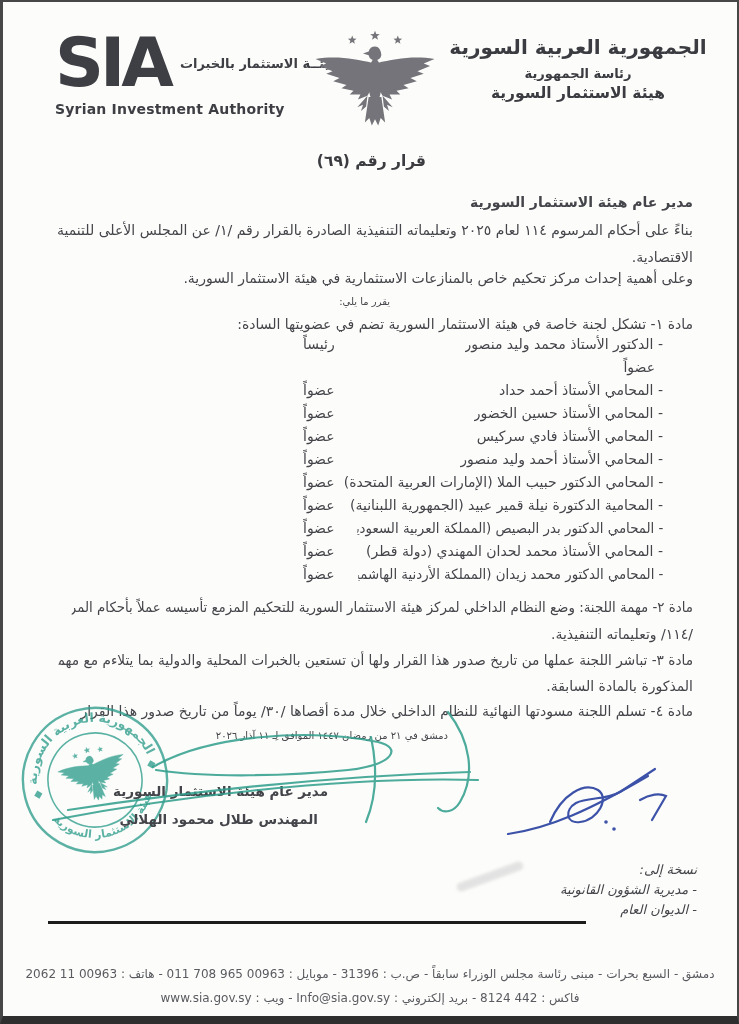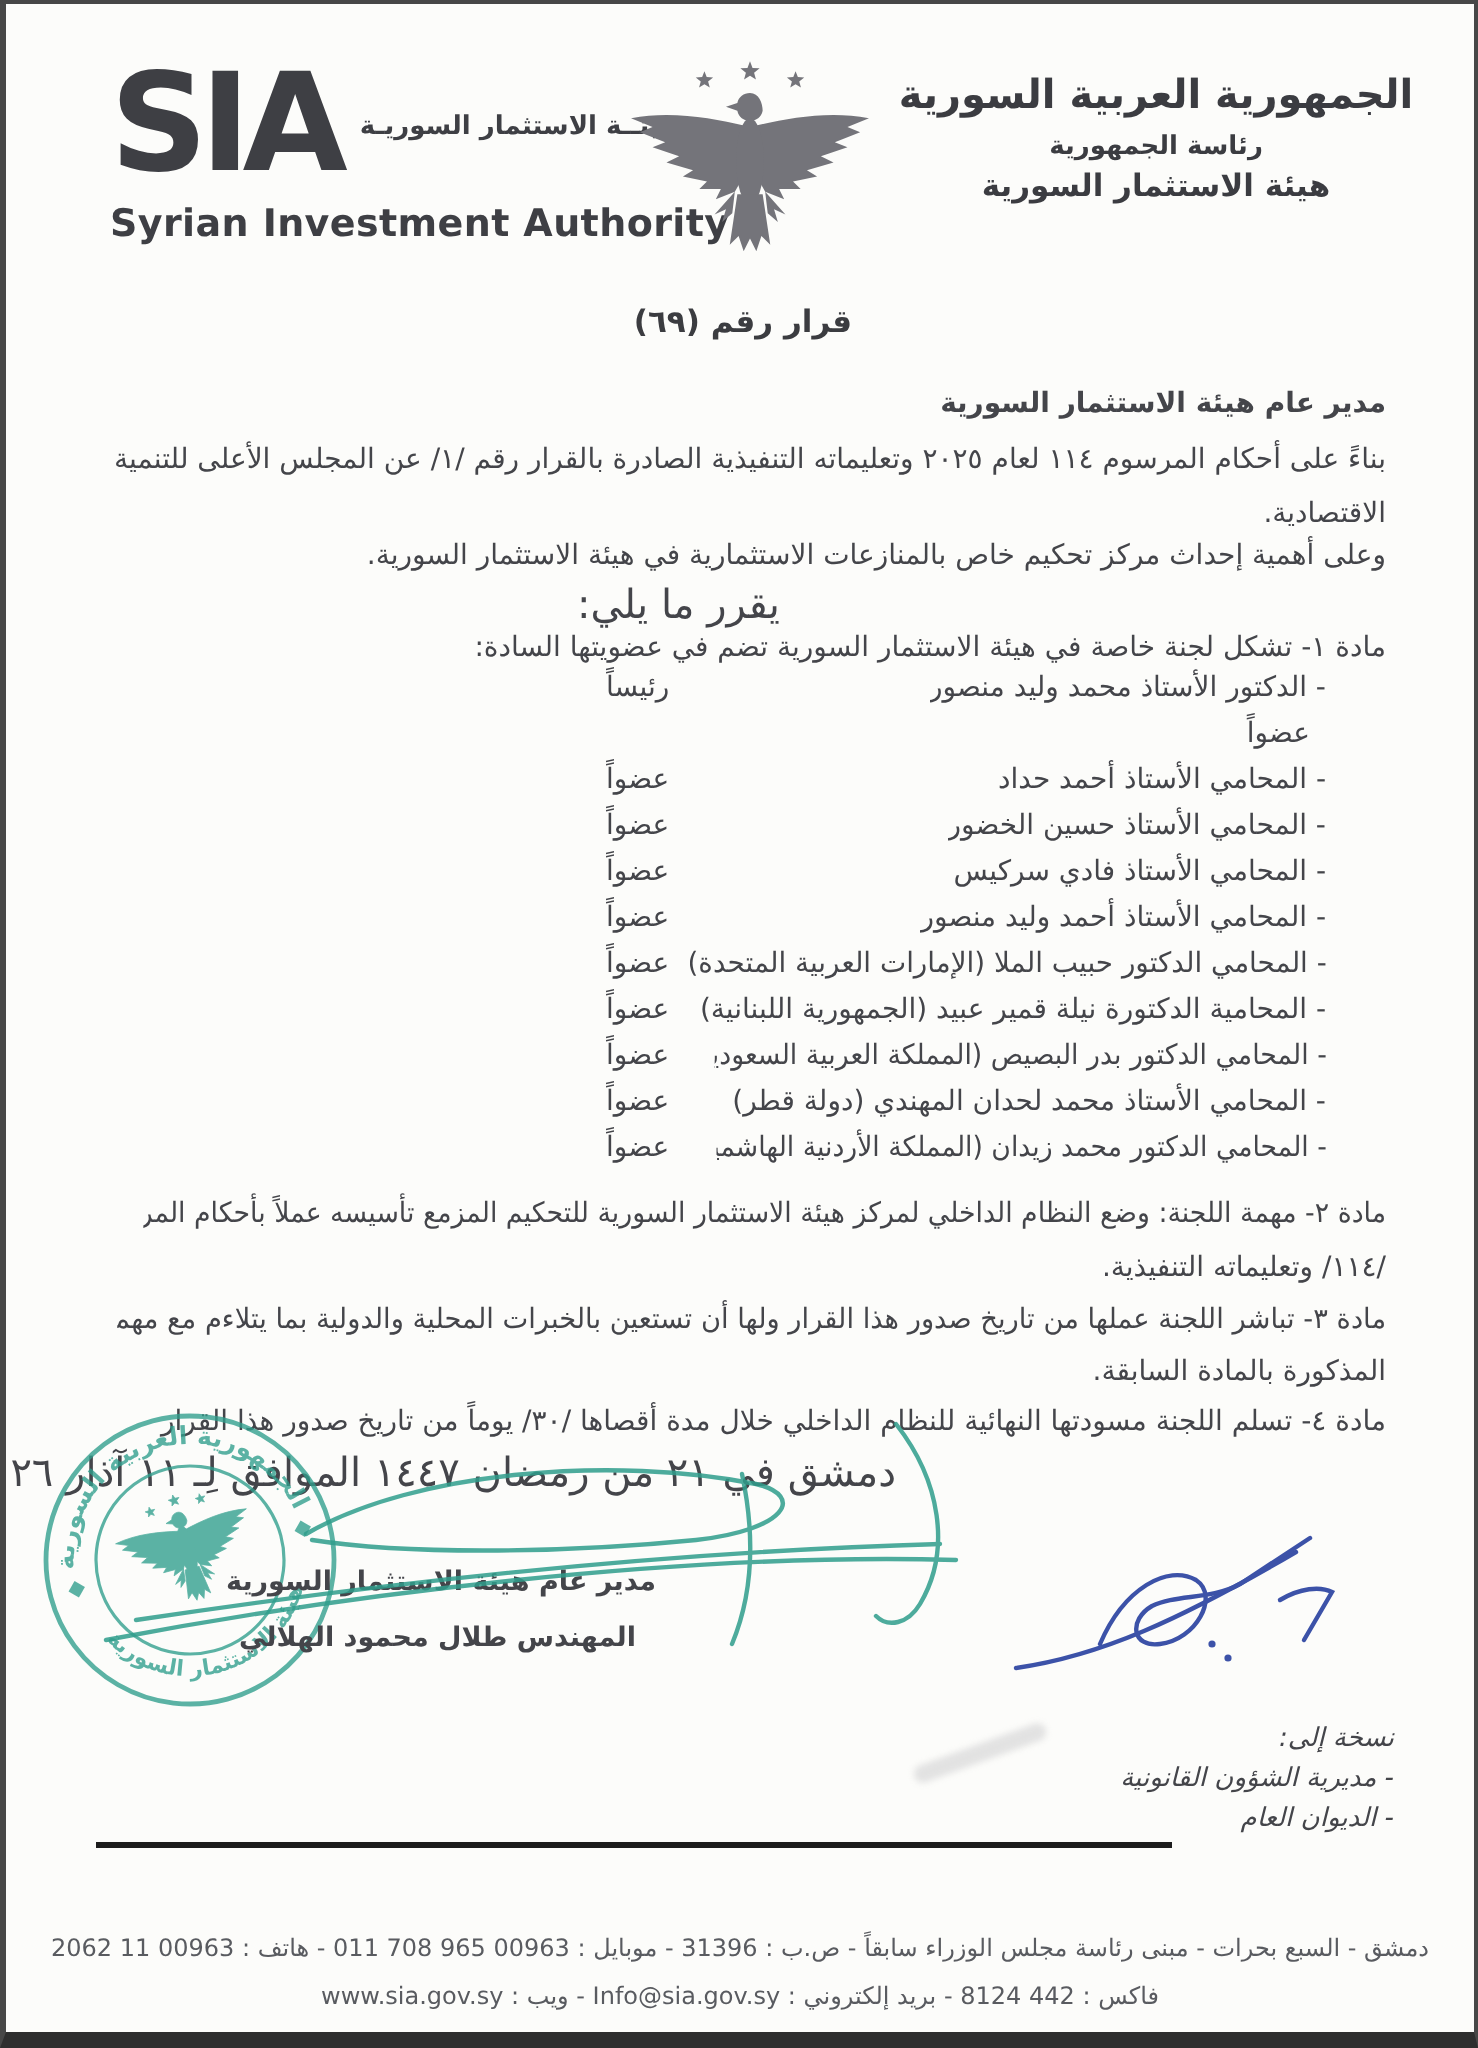--- a/index.html
+++ b/index.html
@@ -9,31 +9,31 @@
     border-left:3px solid #474747;border-right:2px solid #474747;
     border-top:2px solid #474747;border-bottom:8px solid #2e2e2e;
     font-family:"DejaVu Sans","DejaVu Sans Mono","Liberation Sans",sans-serif;
     color:#44454a;
   }
   
   .logo{position:absolute;left:52px;top:30px;color:#3e3f44;}
   .logo-row{display:flex;gap:10px;align-items:center;}
   .sia{font-size:68px;font-weight:bold;line-height:.92;letter-spacing:-4px;}
   .logo-ar{direction:rtl;text-align:right;font-size:13px;font-weight:bold;line-height:22px;padding-top:2px;}
-  .logo-en{font-size:19px;font-weight:bold;margin-top:6px;letter-spacing:.2px;}
+  .logo-en{font-size:14px;font-weight:bold;margin-top:6px;letter-spacing:.2px;}
   .emblem{position:absolute;left:308px;top:28px;width:128px;height:100px;color:#74747a;}
   .hdr-right{position:absolute;right:28px;top:30px;width:262px;text-align:center;direction:rtl;color:#3b3c41;}
   .hdr-callig{font-size:20px;font-weight:bold;white-space:nowrap;overflow:hidden;height:30px;line-height:30px;}
   .hdr-l2{font-size:13px;font-weight:bold;margin-top:4px;}
   .hdr-l3{font-size:15.5px;font-weight:bold;margin-top:3px;}
   
   .title{position:absolute;right:311px;top:150px;direction:rtl;font-size:15.5px;font-weight:bold;color:#3b3c40;white-space:nowrap;margin-left:18px;}
   .ln{position:absolute;left:40px;right:44px;direction:rtl;text-align:right;
       font-size:14px;height:26px;line-height:26px;white-space:nowrap;overflow:hidden;}
-  .short{left:auto;right:auto;overflow:visible;position:absolute;direction:rtl;font-size:20px;height:26px;line-height:26px;white-space:nowrap;}
+  .short{left:auto;right:auto;overflow:visible;position:absolute;direction:rtl;font-size:10px;height:26px;line-height:26px;white-space:nowrap;}
   
   .members{position:absolute;left:300px;top:331px;width:360px;direction:rtl;}
   .mrow{display:flex;justify-content:space-between;align-items:center;height:23px;font-size:14px;}
   .mname{white-space:nowrap;overflow:hidden;min-width:0;line-height:23px;}
   .mrole{white-space:nowrap;line-height:23px;margin-right:8px;}
   
   .sig-title{position:absolute;right:409px;top:781px;direction:rtl;font-size:13.5px;font-weight:bold;white-space:nowrap;z-index:3;}
   .sig-name{position:absolute;right:419px;top:809px;direction:rtl;font-size:13.5px;font-weight:bold;white-space:nowrap;z-index:3;}
   .stamp{position:absolute;left:12px;top:698px;width:160px;height:160px;opacity:.78;z-index:2;}
   .scribble{position:absolute;left:5px;top:688px;width:510px;height:175px;z-index:4;pointer-events:none;}
@@ -69,21 +69,21 @@
       </g>
     </defs>
   </svg>
 
   <div class="logo">
     <div class="logo-row">
       <div class="sia">SIA</div>
       <div class="logo-ar">
         <span>هيئــة</span>
         <span>الاستثمار</span>
-        <span>السوريـة</span>
+        <span>بالخبرات</span>
       </div>
     </div>
     <div class="logo-en">Syrian Investment Authority</div>
   </div>
 
   <svg class="emblem" viewBox="0 0 200 158">
     <use href="#eagle-shape"></use>
   </svg>
 
   <div class="hdr-right">

